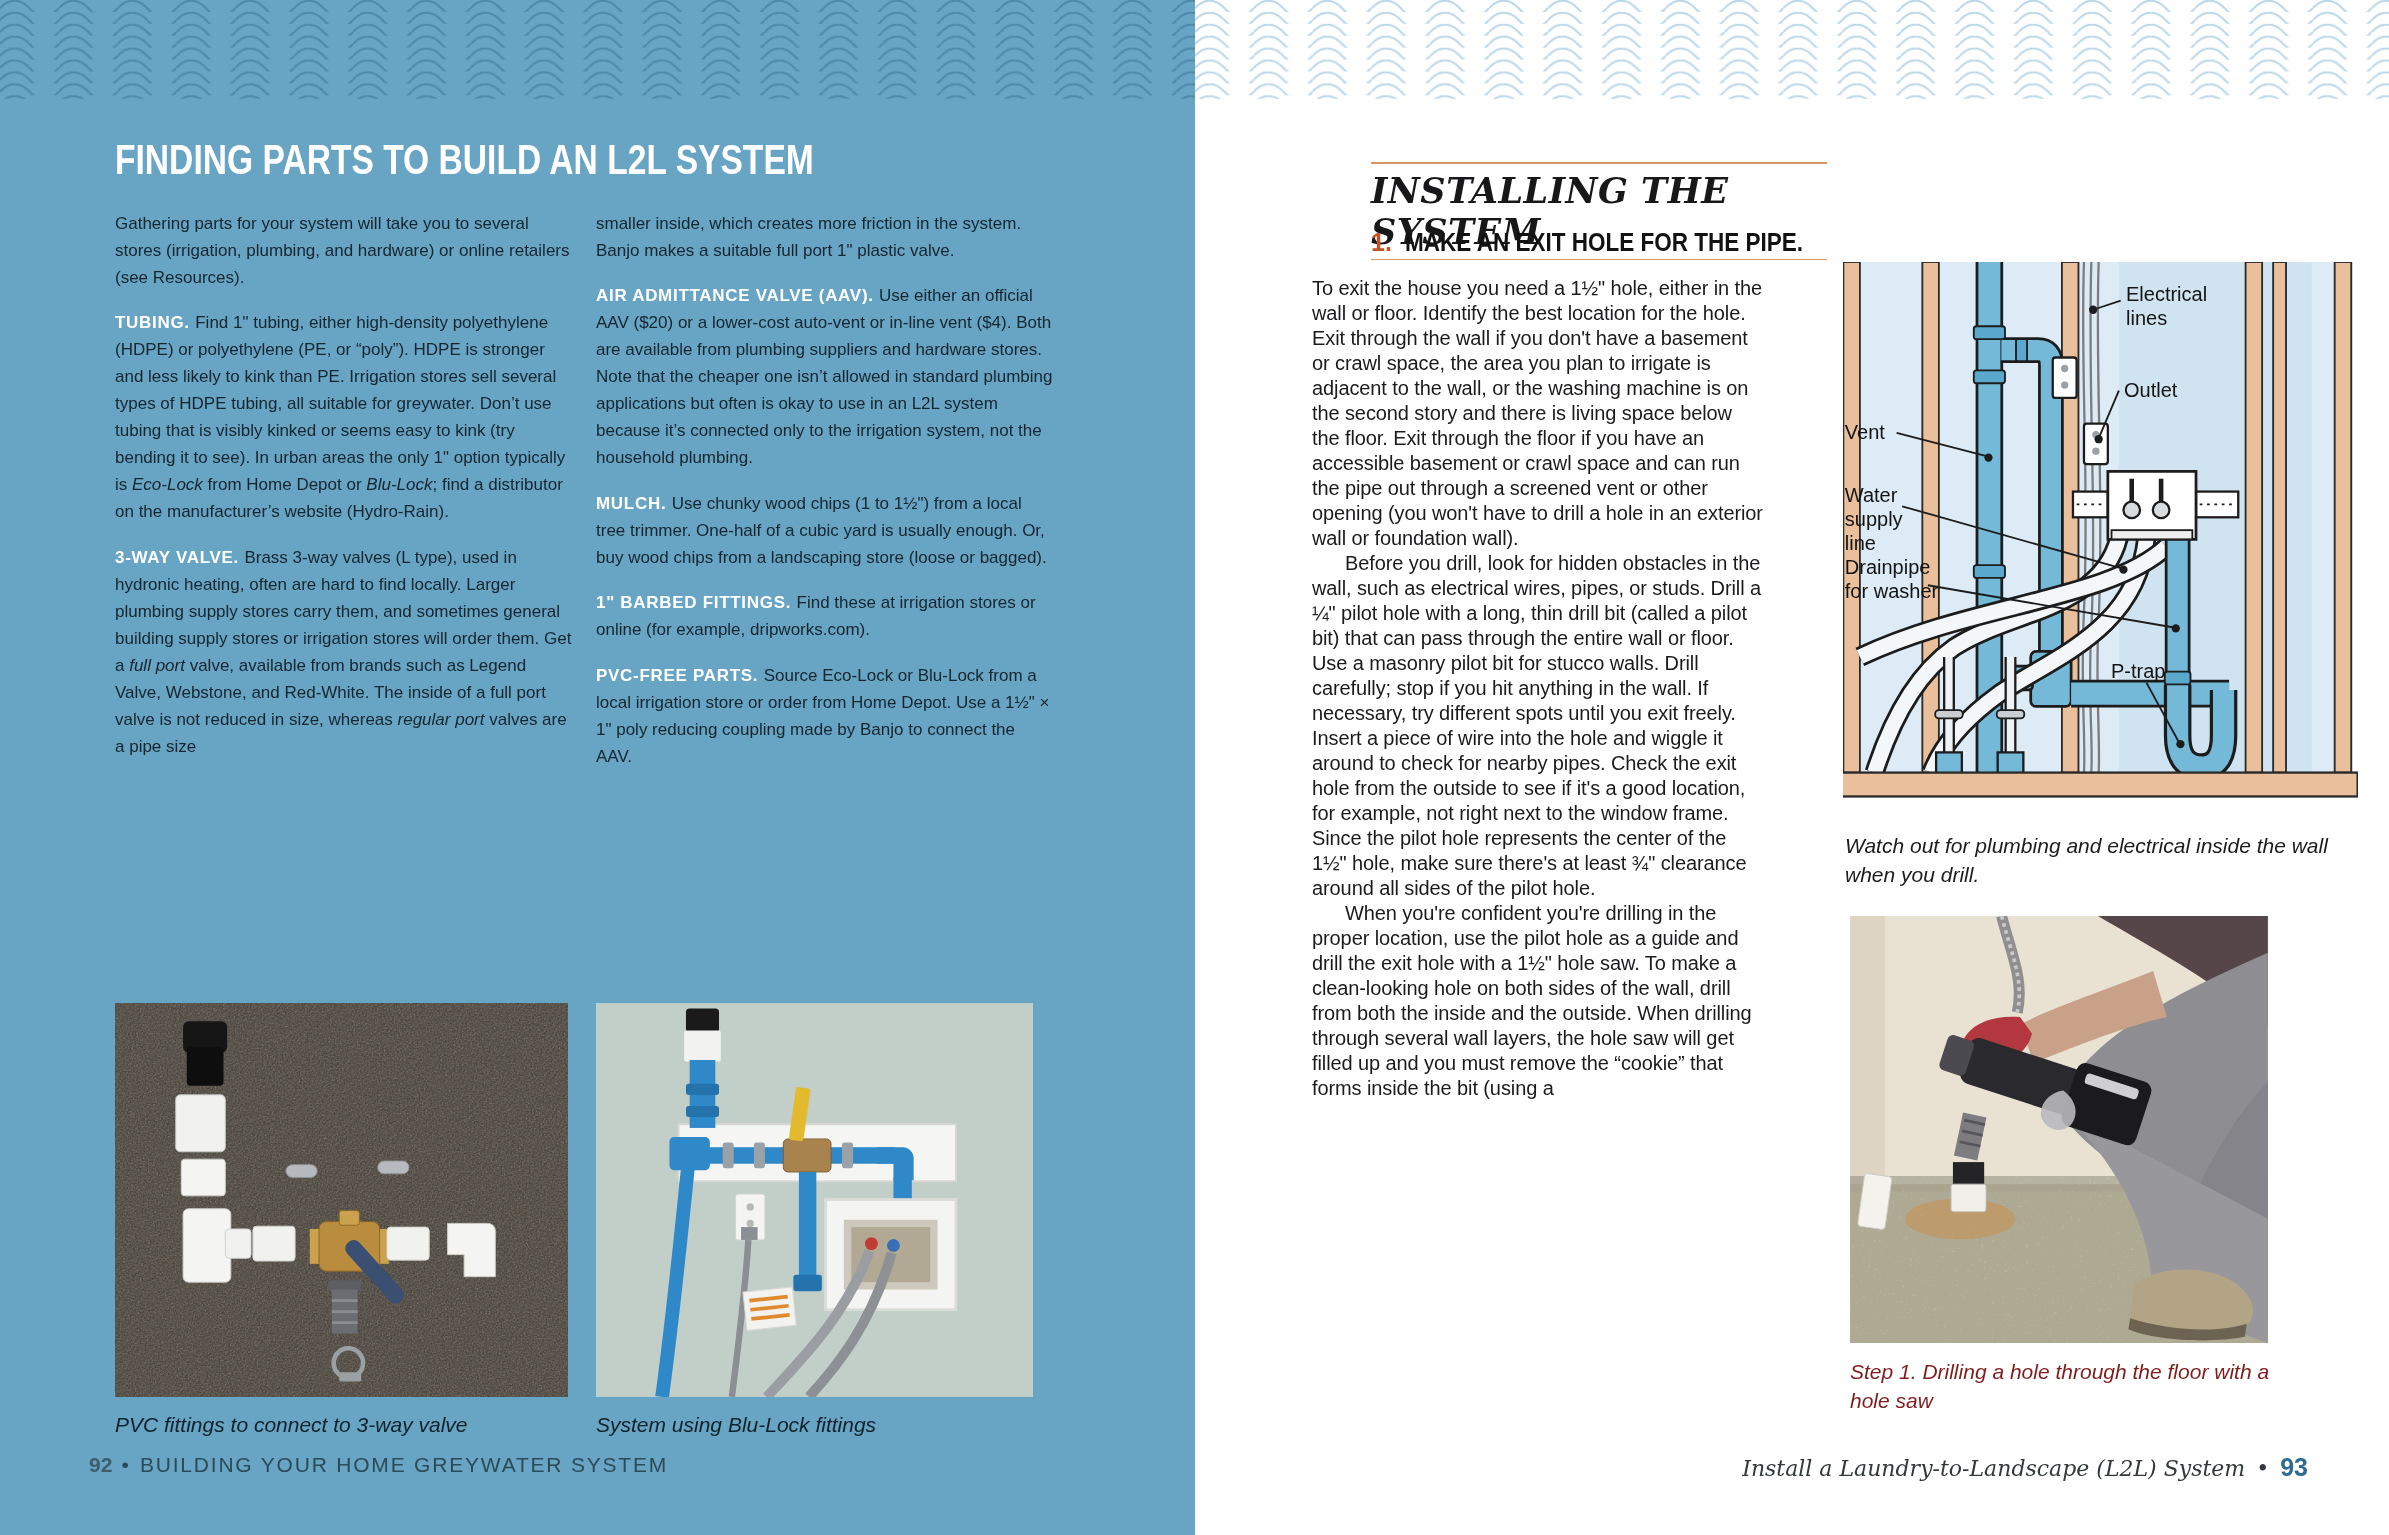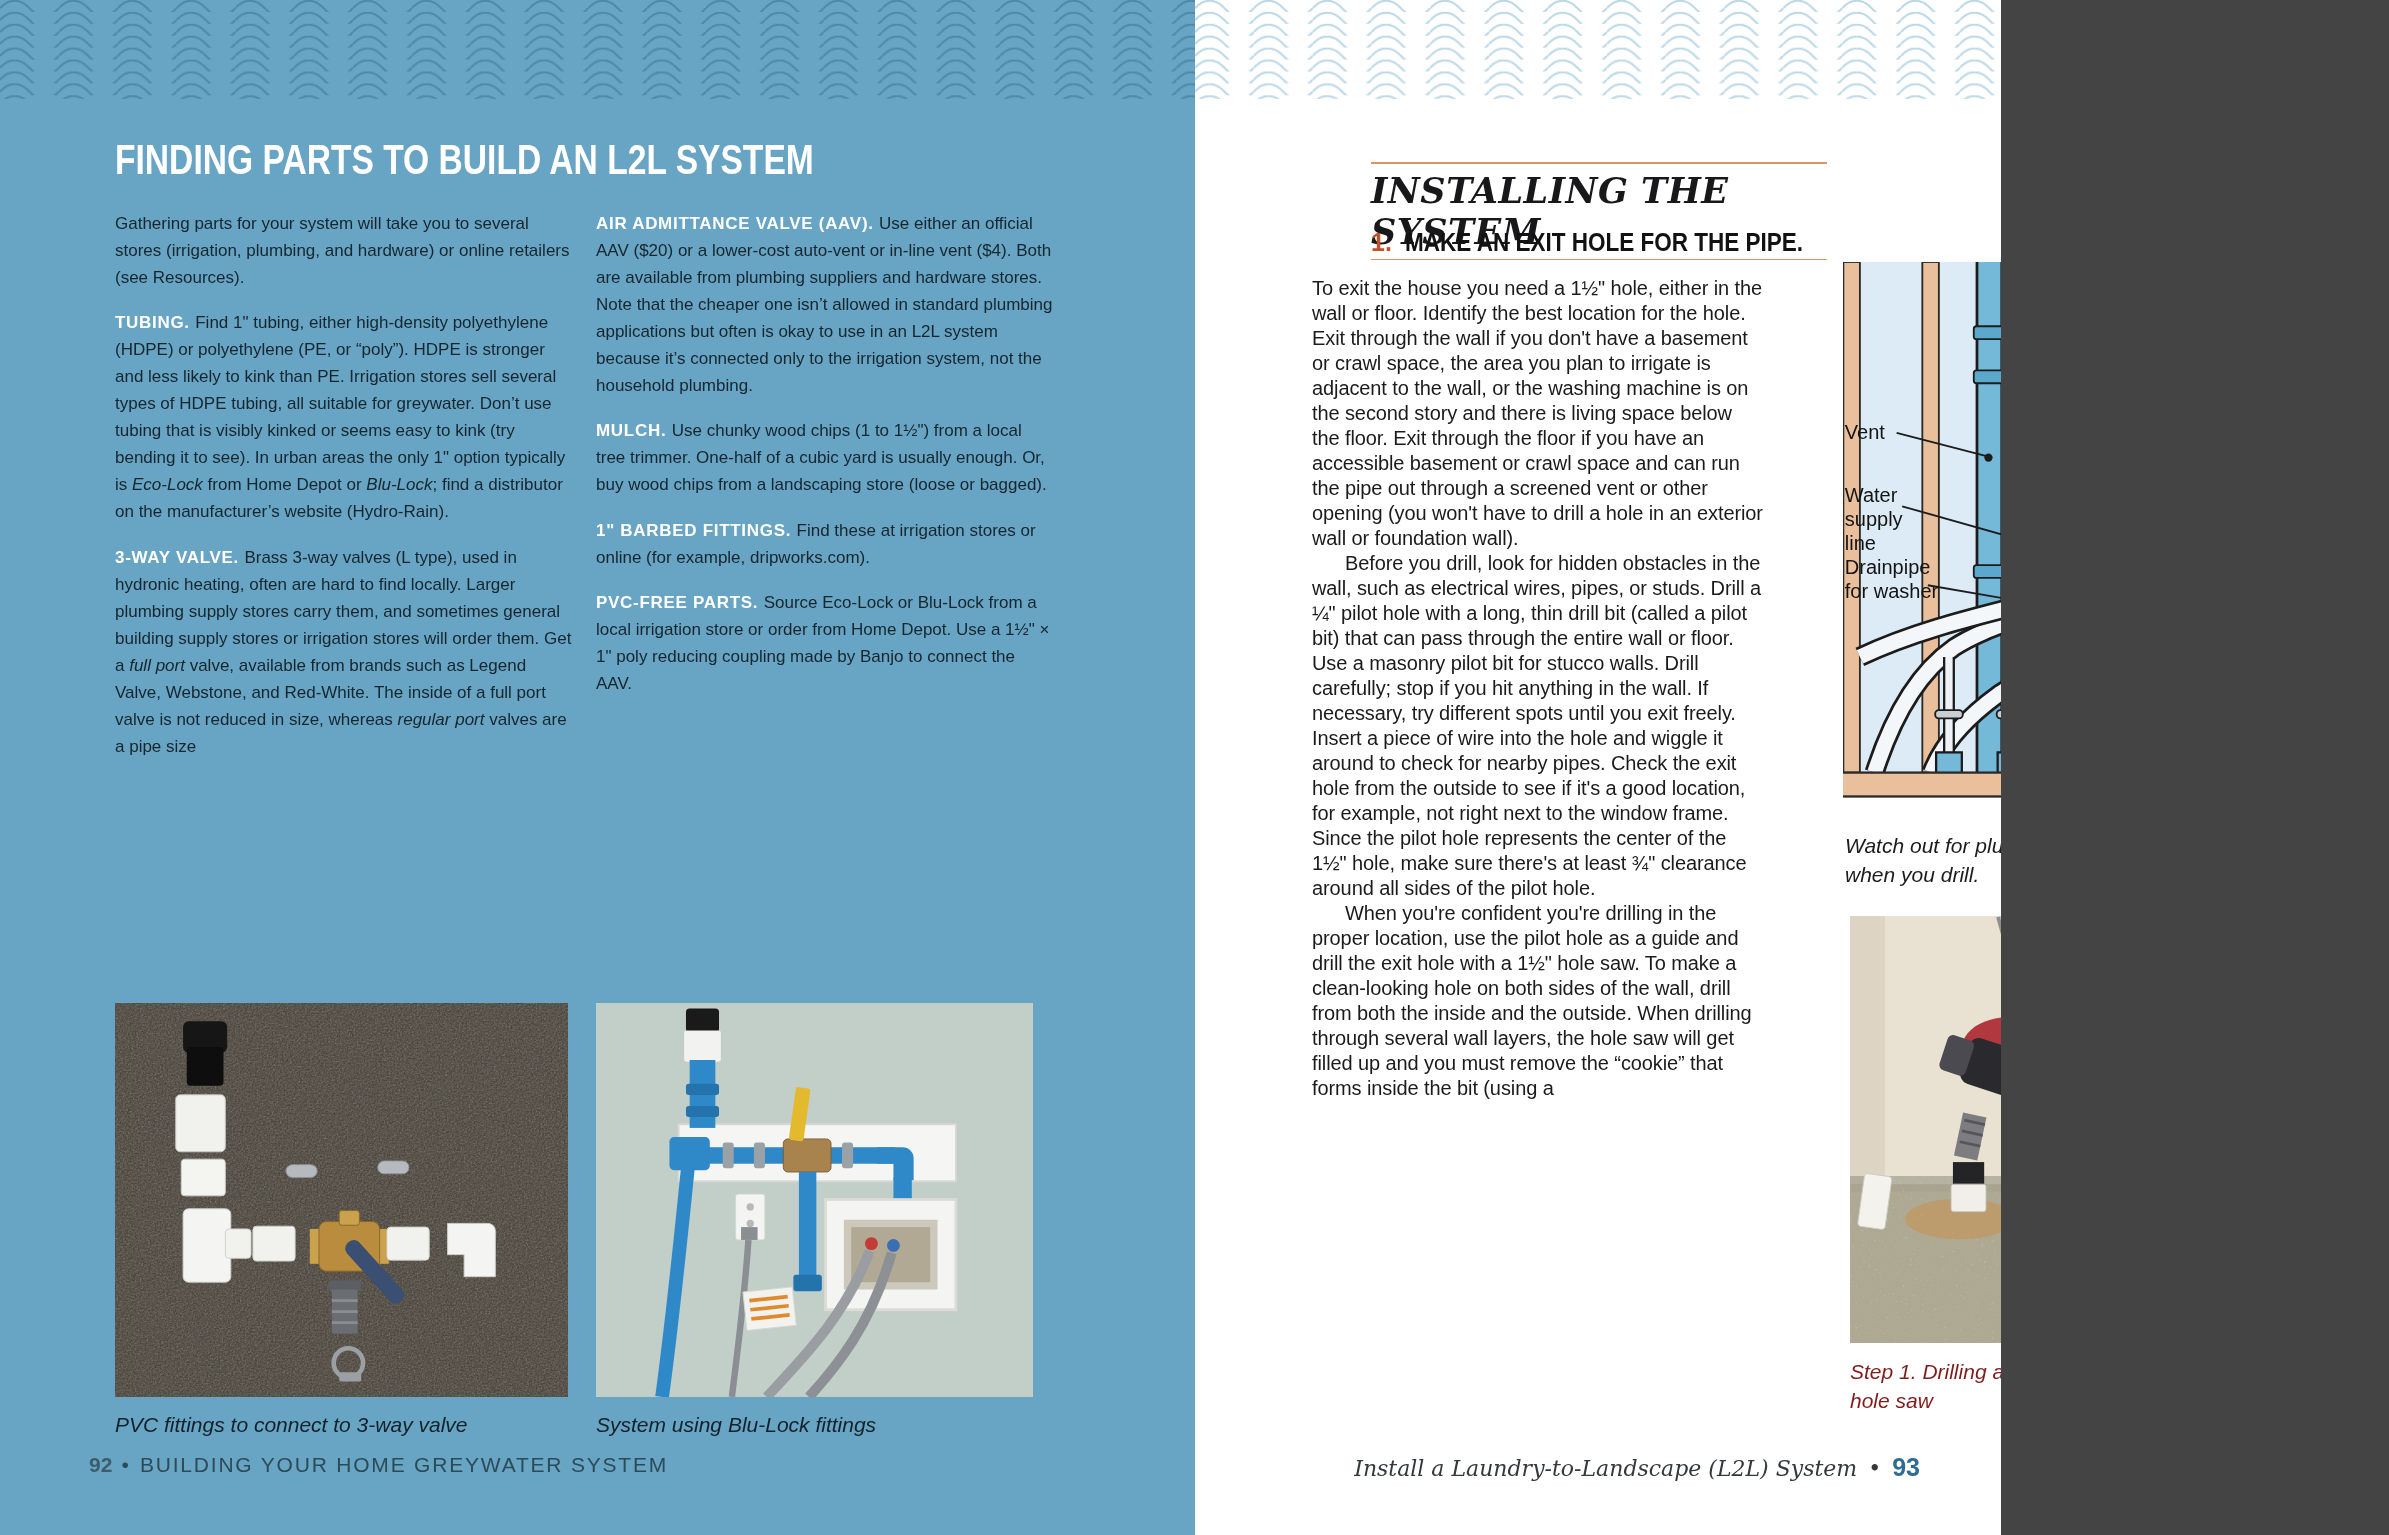--- a/index.html
+++ b/index.html
@@ -1,17 +1,17 @@
 <!DOCTYPE html>
 <html style="font-size:14.7px"><head>
 <meta charset="utf-8">
 <style>
   html,body{margin:0;padding:0;background:#444;}
-  .spread{position:relative;width:1963px;height:1536px;background:#fff;overflow:hidden;
-          font-family:"Liberation Sans",sans-serif;padding-left:38px;}
+  .spread{position:relative;width:2389px;height:1536px;background:#fff;overflow:hidden;
+          font-family:"Liberation Sans",sans-serif;}
   .page-left{position:absolute;left:0;top:0;width:1195px;height:1536px;background:#68a4c3;}
   .page-right{position:absolute;left:1195px;top:0;width:1195px;height:1536px;background:#ffffff;}
   .waveband{position:absolute;left:0;top:0;width:1195px;height:99px;}
   
   .lp-title{position:absolute;left:115px;top:136px;color:#ffffff;font-weight:bold;
             font-size:42px;letter-spacing:0px;white-space:nowrap;
             transform:scaleX(0.80);transform-origin:left center;}
   .lp-col{position:absolute;top:210px;width:457px;color:#16262f;font-size:17px;line-height:27px;}
   .lp-col p{margin:0 0 18.4px 0;}
   .seg-label{color:#ffffff;font-weight:bold;letter-spacing:0.7px;}
@@ -64,20 +64,21 @@
     </svg>
 
     <div class="lp-title">FINDING PARTS TO BUILD AN L2L SYSTEM</div>
 
     <div class="lp-col" style="left:115px;">
       <p><span>Gathering parts for your system will take you to several stores (irrigation, plumbing, and hardware) or online retailers (see Resources).</span></p>
       <p><span class="seg-label">TUBING. </span><span>Find 1" tubing, either high-density polyethylene (HDPE) or polyethylene (PE, or “poly”). HDPE is stronger and less likely to kink than PE. Irrigation stores sell several types of HDPE tubing, all suitable for greywater. Don’t use tubing that is visibly kinked or seems easy to kink (try bending it to see). In urban areas the only 1" option typically is </span><span class="seg-italic">Eco-Lock</span><span> from Home Depot or </span><span class="seg-italic">Blu-Lock</span><span>; find a distributor on the manufacturer’s website (Hydro-Rain).</span></p>
       <p><span class="seg-label">3-WAY VALVE. </span><span>Brass 3-way valves (L type), used in hydronic heating, often are hard to find locally. Larger plumbing supply stores carry them, and sometimes general building supply stores or irrigation stores will order them. Get a </span><span class="seg-italic">full port</span><span> valve, available from brands such as Legend Valve, Webstone, and Red-White. The inside of a full port valve is not reduced in size, whereas </span><span class="seg-italic">regular port</span><span> valves are a pipe size</span></p>
     </div>
     <div class="lp-col" style="left:596px;">
+      <p><span>smaller inside, which creates more friction in the system. Banjo makes a suitable full port 1" plastic valve.</span></p>
       <p><span class="seg-label">AIR ADMITTANCE VALVE (AAV). </span><span>Use either an official AAV ($20) or a lower-cost auto-vent or in-line vent ($4). Both are available from plumbing suppliers and hardware stores. Note that the cheaper one isn’t allowed in standard plumbing applications but often is okay to use in an L2L system because it’s connected only to the irrigation system, not the household plumbing.</span></p>
       <p><span class="seg-label">MULCH. </span><span>Use chunky wood chips (1 to 1½") from a local tree trimmer. One-half of a cubic yard is usually enough. Or, buy wood chips from a landscaping store (loose or bagged).</span></p>
       <p><span class="seg-label">1" BARBED FITTINGS. </span><span>Find these at irrigation stores or online (for example, dripworks.com).</span></p>
       <p><span class="seg-label">PVC-FREE PARTS. </span><span>Source Eco-Lock or Blu-Lock from a local irrigation store or order from Home Depot. Use a 1½" × 1" poly reducing coupling made by Banjo to connect the AAV.</span></p>
     </div>
 
     <div class="photo-frame" style="left:115px;top:1003px;width:453px;height:394px;">
       <svg width="453" height="394" viewBox="0 0 493 429">
         <defs>
           <filter id="asphalt">

